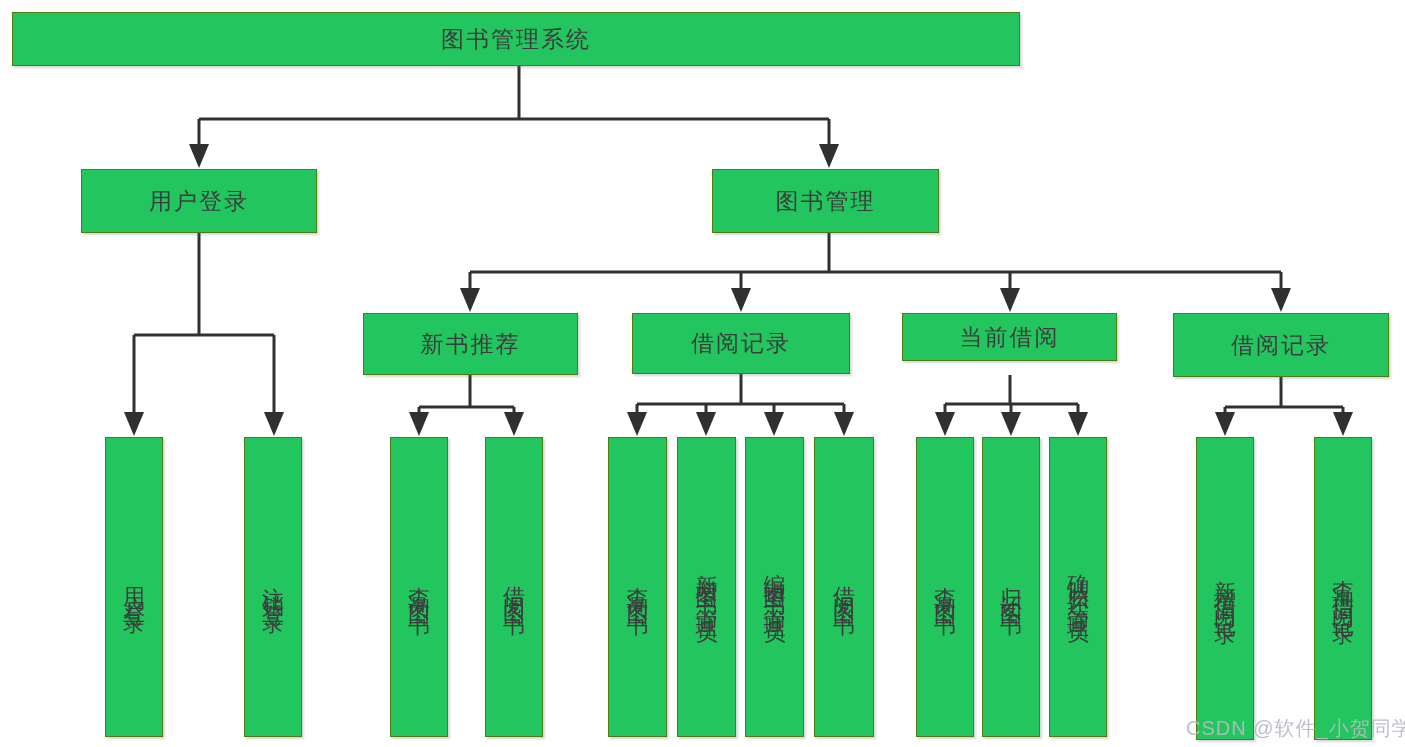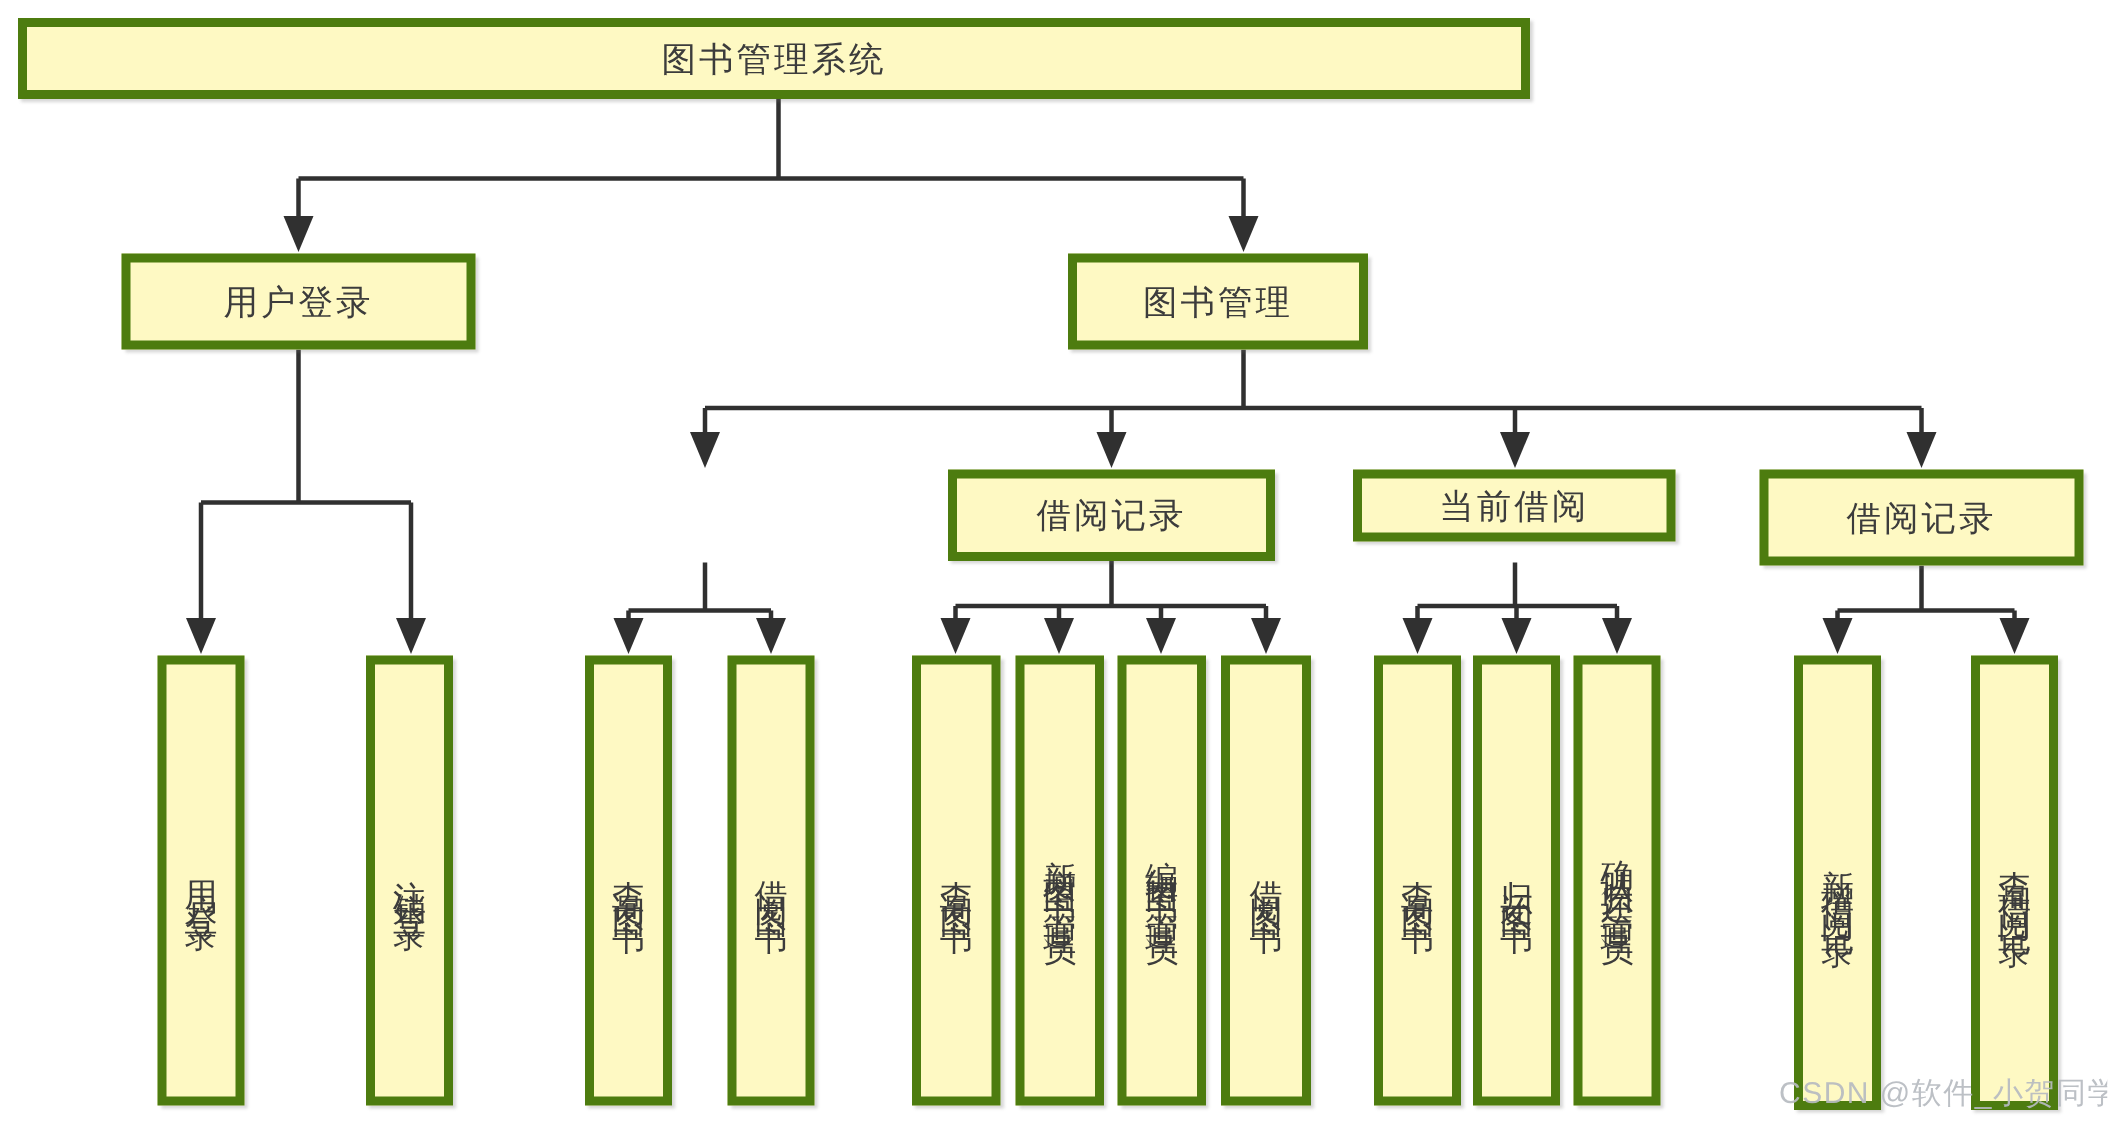--- a/index.html
+++ b/index.html
@@ -6,22 +6,22 @@
   #canvas{
     position:relative;
     width:1405px;height:747px;
     background:#ffffff;
     font-family:"Liberation Sans","DejaVu Sans",sans-serif;
     overflow:hidden;
   }
   #wires{position:absolute;left:0;top:0;width:1405px;height:747px;}
   .box{
     position:absolute;
-    background:#fef9c3;
-    border:6px solid #4d7c0f;
+    background:#22c55e;
+    border:1px solid #4d7c0f;
     box-sizing:border-box;
     display:flex;align-items:center;justify-content:center;
     color:#3c3c3c;
     box-shadow:2px 2px 2px rgba(110,110,110,0.28);
   }
   .hbox{font-size:23px;letter-spacing:2px;white-space:nowrap;}
   .vbox span{
     writing-mode:vertical-rl;
     text-orientation:mixed;
     font-size:22px;
@@ -84,24 +84,27 @@
     <polygon class="arrow" points="1333,412 1353,412 1343,436"></polygon>
   </svg>
 
   <div class="box hbox" style="left:12px;top:12px;width:1008px;height:54px;">
       <span>图书管理系统</span>
     </div>
 
   <div class="box hbox" style="left:81px;top:169px;width:236px;height:64px;">
       <span>用户登录</span>
     </div>
-  <div class="box hbox" style="left:712px;top:169px;width:200px;height:64px;">
+  <div class="box hbox" style="left:712px;top:169px;width:227px;height:64px;">
       <span>图书管理</span>
     </div>
 
+  <div class="box hbox" style="left:363px;top:313px;width:215px;height:62px;">
+      <span>新书推荐</span>
+    </div>
   <div class="box hbox" style="left:632px;top:313px;width:218px;height:61px;">
       <span>借阅记录</span>
     </div>
   <div class="box hbox" style="left:902px;top:313px;width:215px;height:48px;font-family:Liberation Mono, monospace;">
       <span>当前借阅</span>
     </div>
   <div class="box hbox" style="left:1173px;top:313px;width:216px;height:64px;">
       <span>借阅记录</span>
     </div>
 

